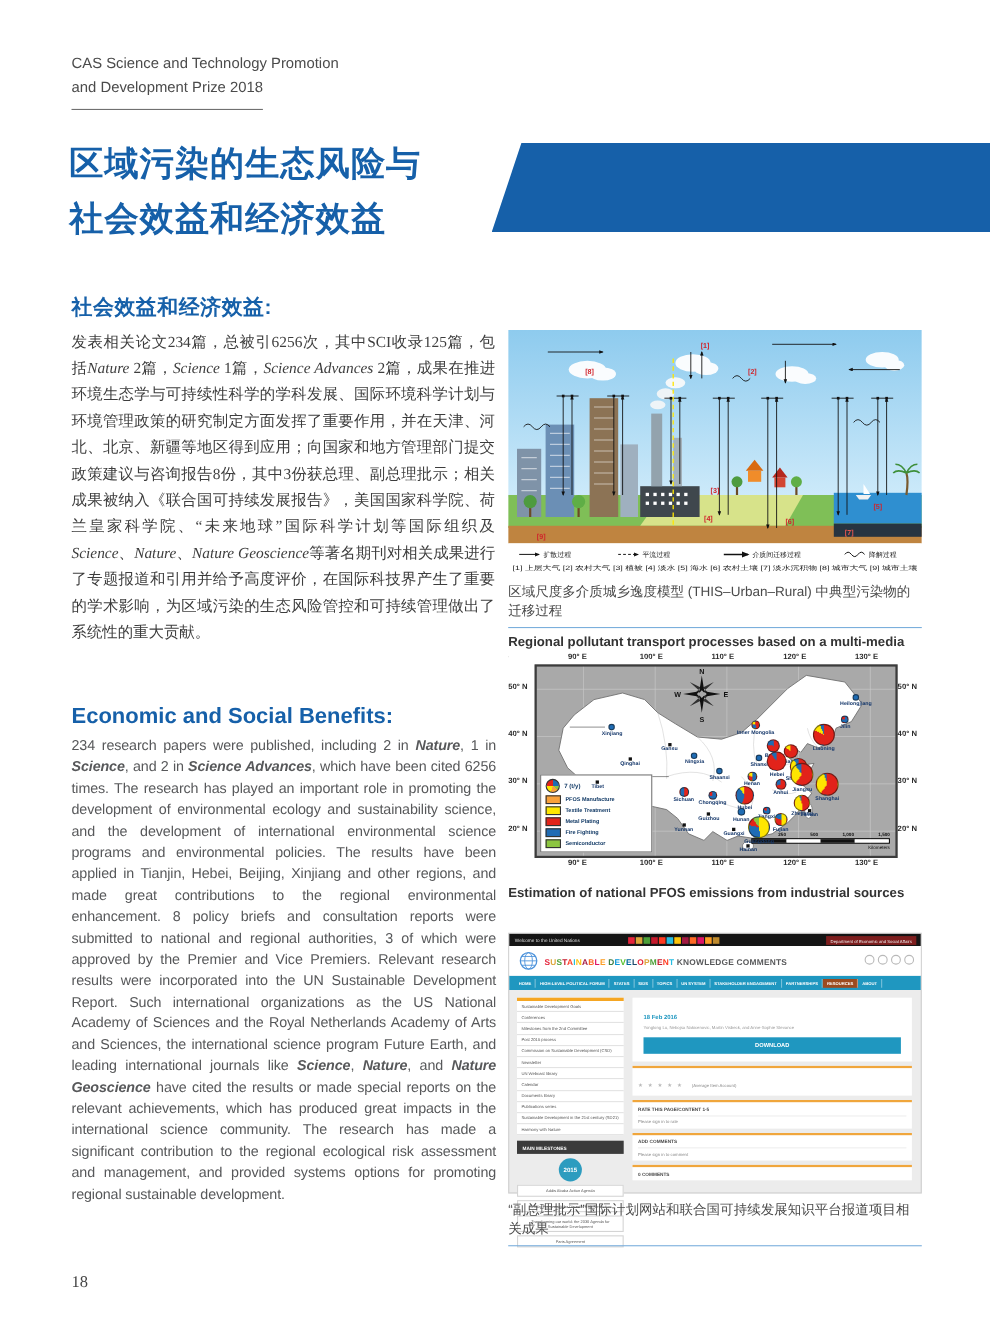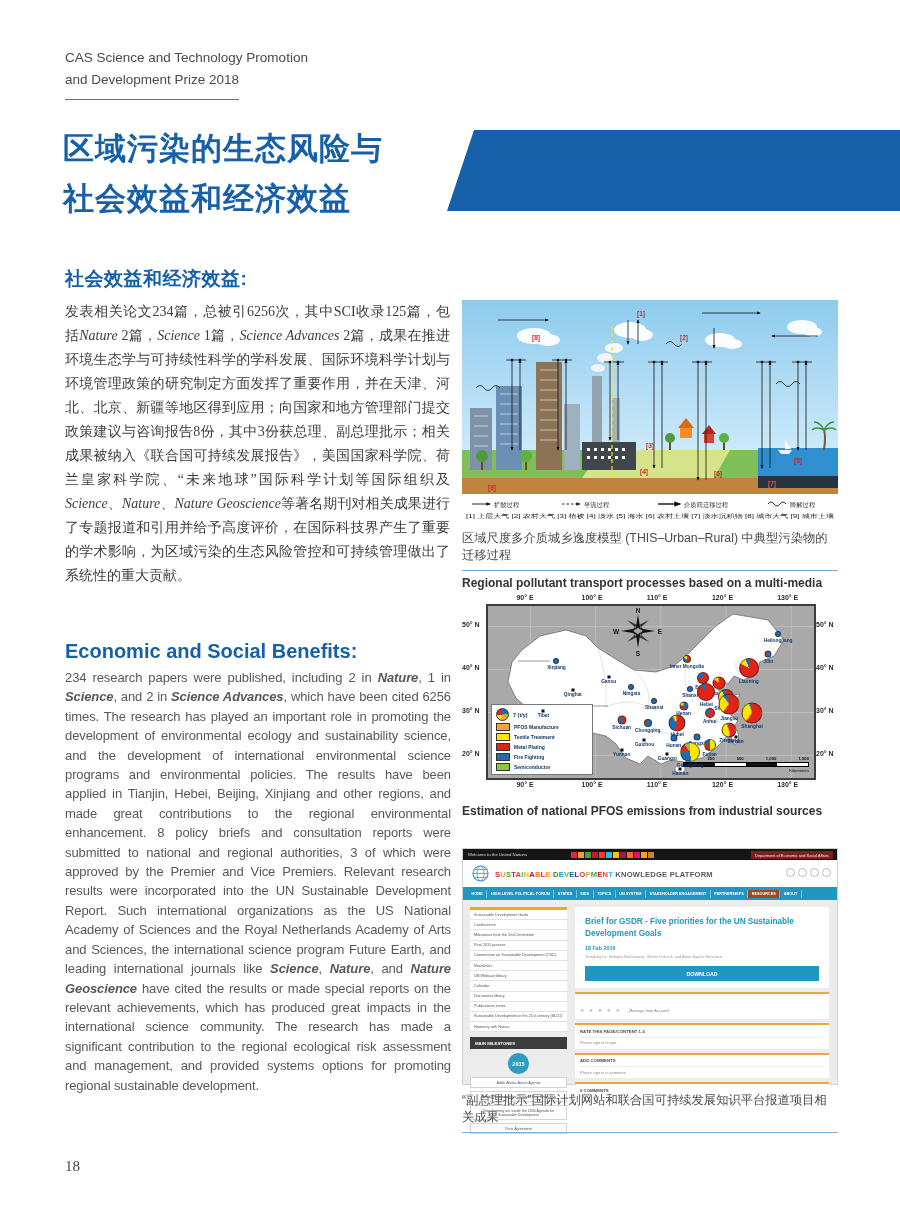--- a/index.html
+++ b/index.html
@@ -494,21 +494,21 @@
   <div class="web-logo">
     <svg class="globe" width="17" height="17" viewBox="0 0 17 17">
       <circle cx="8.5" cy="8.5" r="7.5" fill="none" stroke="#4b92db" stroke-width="1.2"></circle>
       <ellipse cx="8.5" cy="8.5" rx="3.5" ry="7.5" fill="none" stroke="#4b92db" stroke-width="0.8"></ellipse>
       <line x1="1" y1="8.5" x2="16" y2="8.5" stroke="#4b92db" stroke-width="0.8"></line>
       <line x1="2.5" y1="4.5" x2="14.5" y2="4.5" stroke="#4b92db" stroke-width="0.8"></line>
       <line x1="2.5" y1="12.5" x2="14.5" y2="12.5" stroke="#4b92db" stroke-width="0.8"></line>
     </svg>
     <span class="logo-text">
       <span id="logoLetters"><span style="color: rgb(229, 36, 59);">S</span><span style="color: rgb(221, 166, 58);">U</span><span style="color: rgb(76, 159, 56);">S</span><span style="color: rgb(197, 25, 45);">T</span><span style="color: rgb(255, 58, 33);">A</span><span style="color: rgb(38, 189, 226);">I</span><span style="color: rgb(252, 195, 11);">N</span><span style="color: rgb(162, 25, 66);">A</span><span style="color: rgb(253, 105, 37);">B</span><span style="color: rgb(221, 19, 103);">L</span><span style="color: rgb(253, 157, 36);">E</span><span> </span><span style="color: rgb(63, 126, 68);">D</span><span style="color: rgb(10, 151, 217);">E</span><span style="color: rgb(86, 192, 43);">V</span><span style="color: rgb(0, 104, 157);">E</span><span style="color: rgb(25, 72, 106);">L</span><span style="color: rgb(229, 36, 59);">O</span><span style="color: rgb(221, 166, 58);">P</span><span style="color: rgb(76, 159, 56);">M</span><span style="color: rgb(197, 25, 45);">E</span><span style="color: rgb(255, 58, 33);">N</span><span style="color: rgb(38, 189, 226);">T</span> </span>
-      <span class="logo2">KNOWLEDGE PLATFORM</span>
+      <span class="logo2">KNOWLEDGE COMMENTS</span>
     </span>
     <span class="soc">
       <div></div>
         <div></div>
       <div></div>
         <div></div>
     </span>
   </div>
   <div class="web-nav">
     <span class="nav-item">HOME</span>
@@ -540,21 +540,20 @@
       </div>
       <div class="sb-dark">MAIN MILESTONES</div>
       <div class="sb-circle">2015</div>
       <div class="sb-box">Addis Ababa Action Agenda</div>
         <div class="sb-box">Sendai Framework for Disaster Risk Reduction</div>
         <div class="sb-box">Transforming our world: the 2030 Agenda for Sustainable Development</div>
         <div class="sb-box">Paris Agreement</div>
     </div>
     <div class="web-main">
       <div class="art">
-        <div class="art-title">Brief for GSDR - Five priorities for the UN Sustainable Development Goals</div>
         <div class="art-date">18 Feb 2016</div>
         <div class="art-auth">Yonglong Lu, Nebojsa Nakicenovic, Martin Visbeck, and Anne-Sophie Stevance</div>
         <div class="btn">DOWNLOAD</div>
       </div>
       <div class="sec">
         <span class="stars">★ ★ ★ ★ ★</span>
         <span class="sec-note-inline">(Average Item Account)</span>
       </div>
       <div class="sec">
         <div class="sec-h">RATE THIS PAGE/CONTENT 1-5</div>

